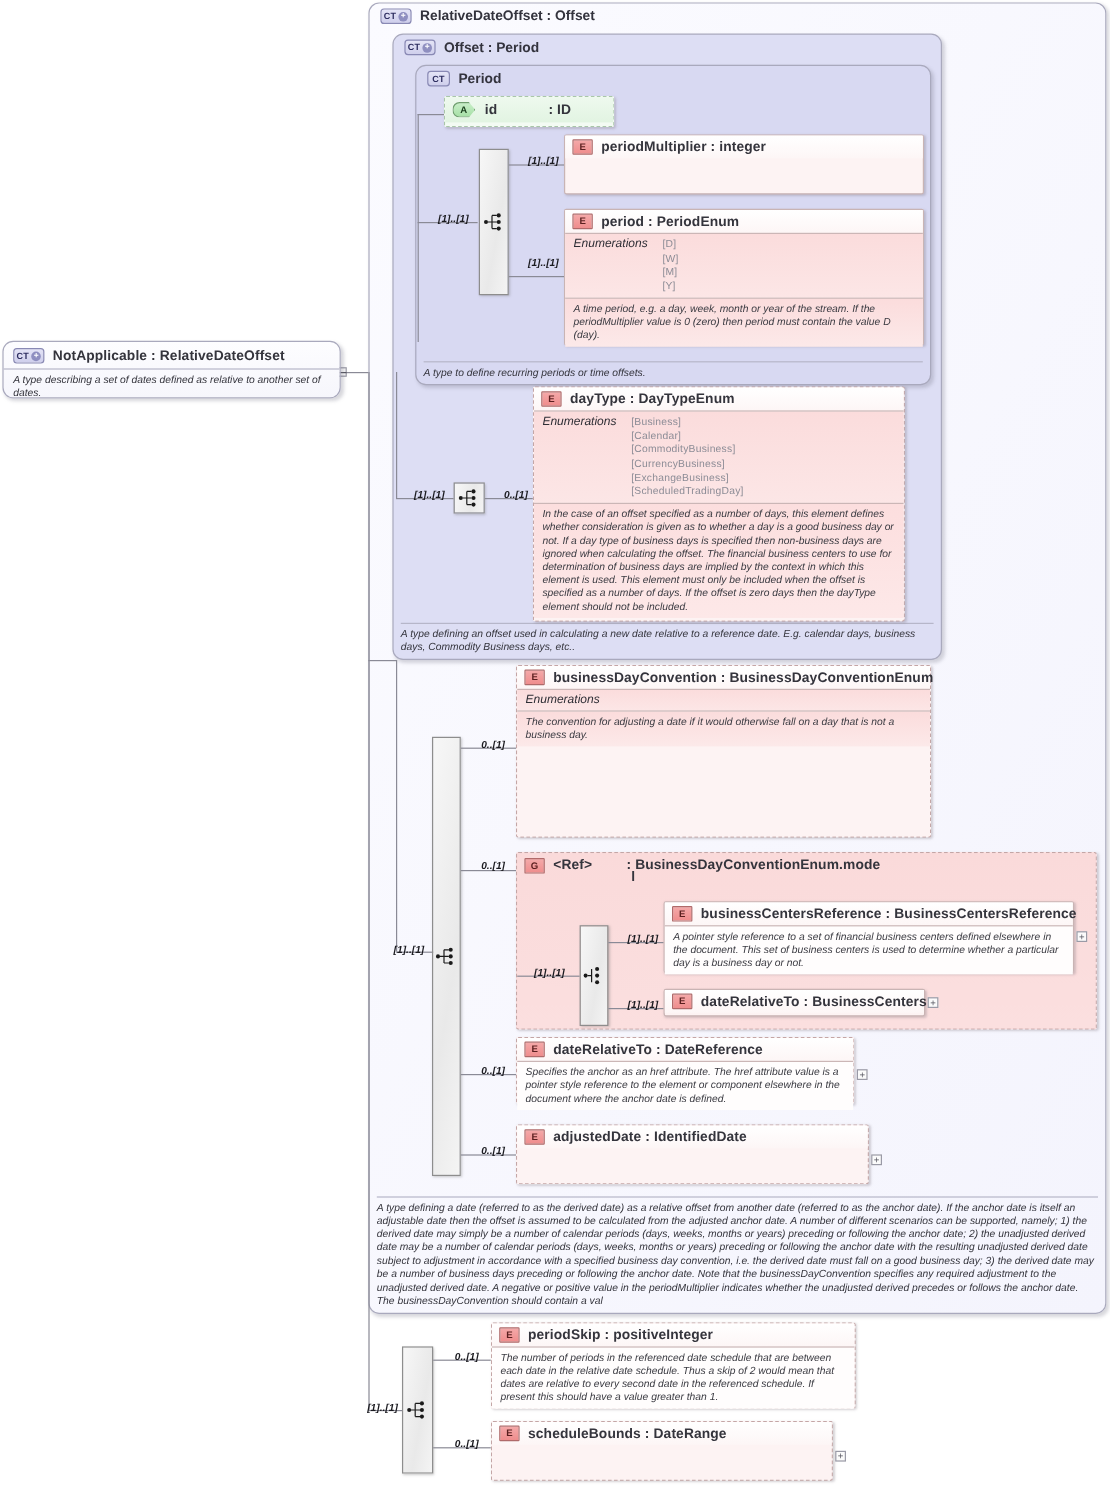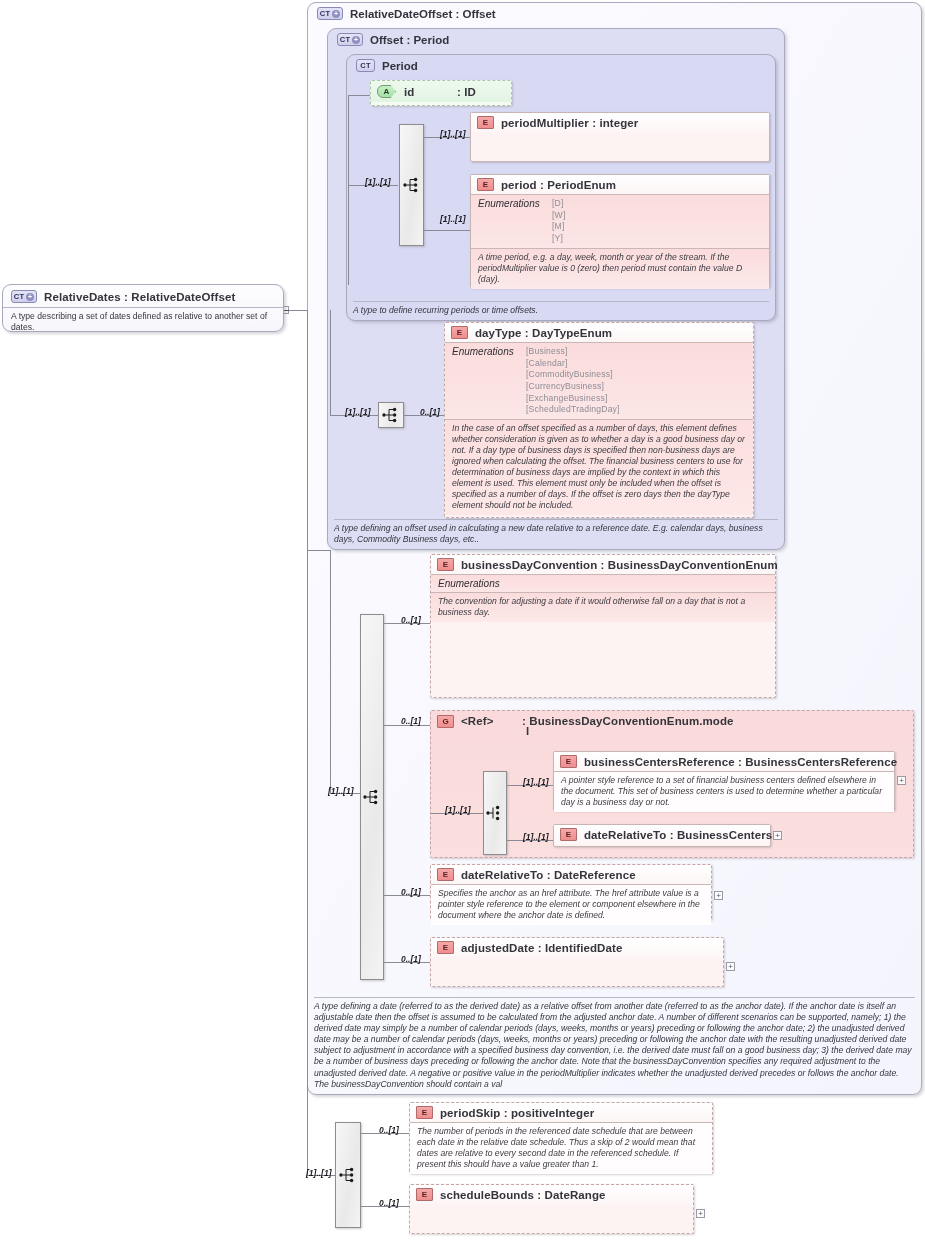--- a/index.html
+++ b/index.html
@@ -126,21 +126,21 @@
 
   
   .rootbox {
     position:absolute;
     background: linear-gradient(#fdfdff,#f6f6fc);
     border:1px solid #a9a9bd; border-radius: 9px;
     box-shadow: 2px 2px 3px rgba(110,110,130,.28);
   }
   .rootbox .rb-head { display:flex; align-items:center; padding:5px 8px 4px 8px; }
   .rootbox .rb-doc {
-    font-size:8.6px; color:#35353d; line-height:1.3;
+    font-size:8.6px; font-style:italic; color:#35353d; line-height:1.3;
     border-top:1px solid #b6b6c9; padding:3px 8px 5px 8px;
   }
 
   
   .comp {
     position:absolute;
     background: linear-gradient(100deg,#f7f7f7,#e9e9e9 60%,#f4f4f4);
     border:1px solid #8d8d8d;
     box-shadow: 1px 1px 2px rgba(110,110,110,.35);
     display:flex; align-items:center; justify-content:center;
@@ -285,21 +285,21 @@
 
   <div class="ln lnh" style="left:424px; top:137px; width:46px;"></div>
   <div class="card" style="left:440px; top:129px;">[1]..[1]</div>
   <div class="ln lnh" style="left:424px; top:230px; width:46px;"></div>
   <div class="card" style="left:440px; top:214px;">[1]..[1]</div>
 
   <div class="rootbox" style="left:2px; top:284px; width:282px; height:48px;">
     <div class="rb-head">
       <span class="badge badge-ct">CT<span class="plus">+</span></span>
       <span class="node-title">
-        <span class="nm">RelativeDates</span>
+        <span class="nm">NotApplicable</span>
         <span class="ty">: RelativeDateOffset</span>
       </span>
     </div>
     <div class="rb-doc">A type describing a set of dates defined as relative to another set of dates.</div>
   </div>
 
   <div class="node attr" style="left:370px; top:80px; width:142px; height:26px;">
     <div class="node-head" style="padding:4px 6px;">
       <span class="badge badge-a">A</span>
       <span class="node-title">

